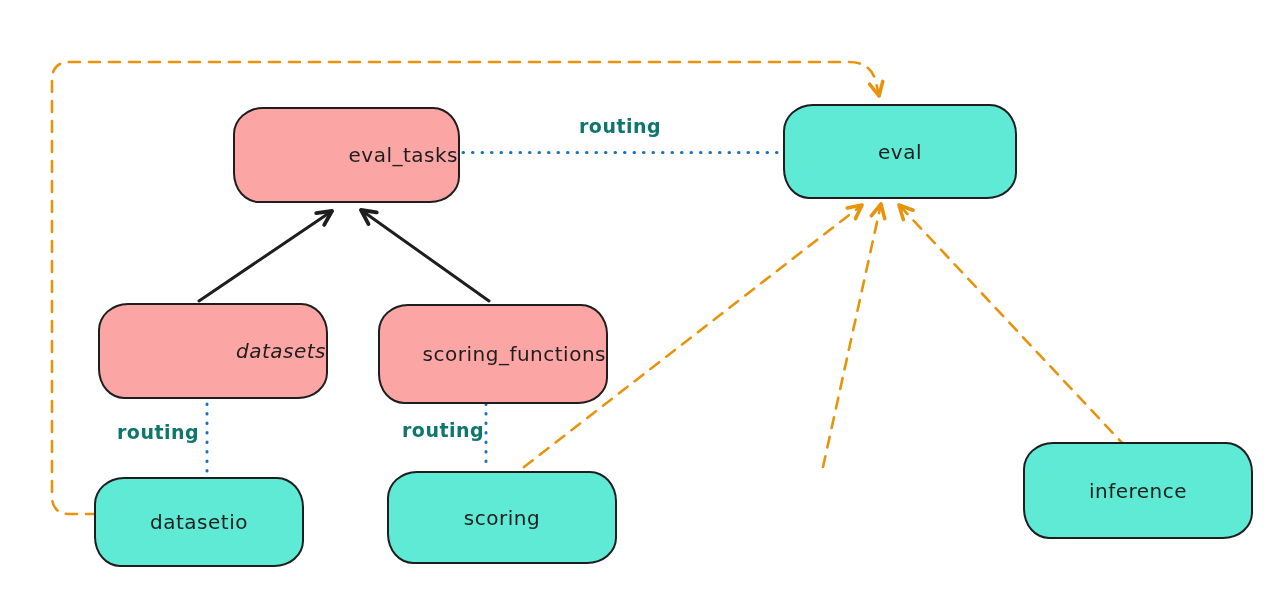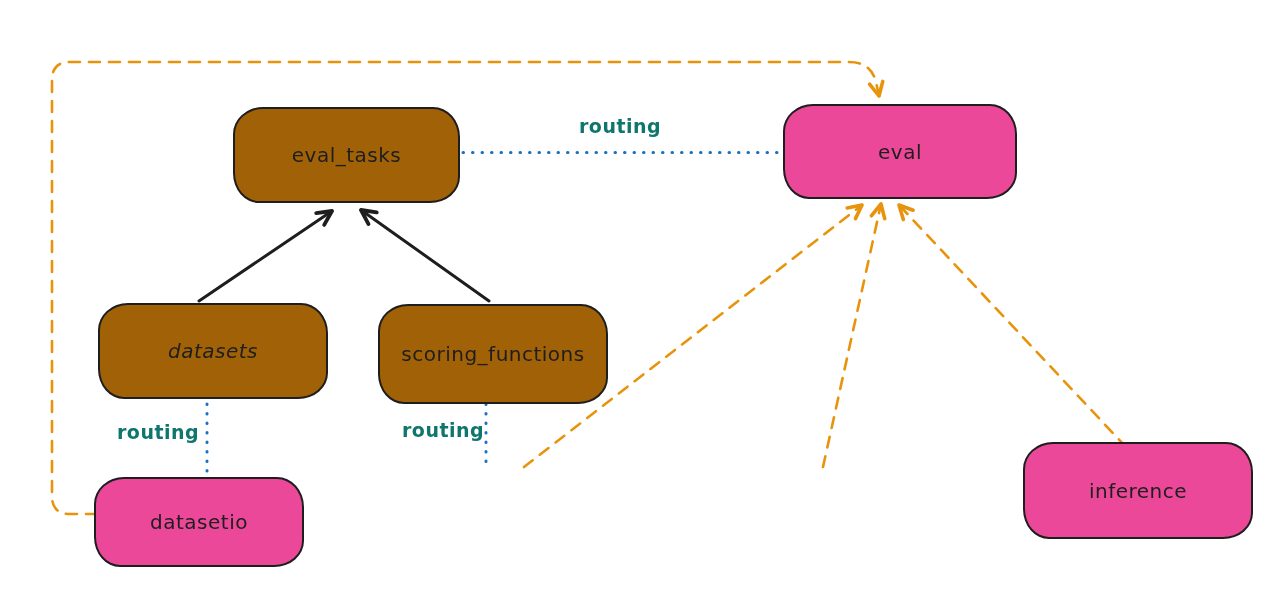--- a/index.html
+++ b/index.html
@@ -28,22 +28,22 @@
     box-sizing: border-box;
     border: 2.8px solid #1e1e1e;
     display: flex;
     align-items: center;
     justify-content: center;
     border-radius: 30px 27px 30px 26px / 27px 30px 26px 30px;
     color: #1e1e1e;
     font-size: 20px;
     letter-spacing: 0.5px;
   }
-  .node.blue  { background: #a16207; }
-  .node.green { background: #ec4899; }
+  .node.blue  { background: #fca5a5; justify-content: flex-end; }
+  .node.green { background: #5eead4; }
   .node .node-label { white-space: nowrap; }
   .edge-label {
     position: absolute;
     color: #0f766e;
     font-size: 19px;
     font-weight: 600;
     letter-spacing: 0.5px;
     white-space: nowrap;
   }
 </style>
@@ -85,20 +85,23 @@
   <div class="node blue" style="left:378px; top:304px; width:230px; height:100px;">
     <span class="node-label">scoring_functions</span>
   </div>
 
   <div class="node green" style="left:783px; top:104px; width:234px; height:95px;">
     <span class="node-label">eval</span>
   </div>
   <div class="node green" style="left:94px; top:477px; width:210px; height:90px;">
     <span class="node-label">datasetio</span>
   </div>
+  <div class="node green" style="left:387px; top:471px; width:230px; height:93px;">
+    <span class="node-label">scoring</span>
+  </div>
   <div class="node green" style="left:1023px; top:442px; width:230px; height:97px;">
     <span class="node-label">inference</span>
   </div>
 
   <div class="edge-label" style="left:579px; top:115px;">routing</div>
   <div class="edge-label" style="left:117px; top:421px;">routing</div>
   <div class="edge-label" style="left:402px; top:419px;">routing</div>
 
 </div>
 

